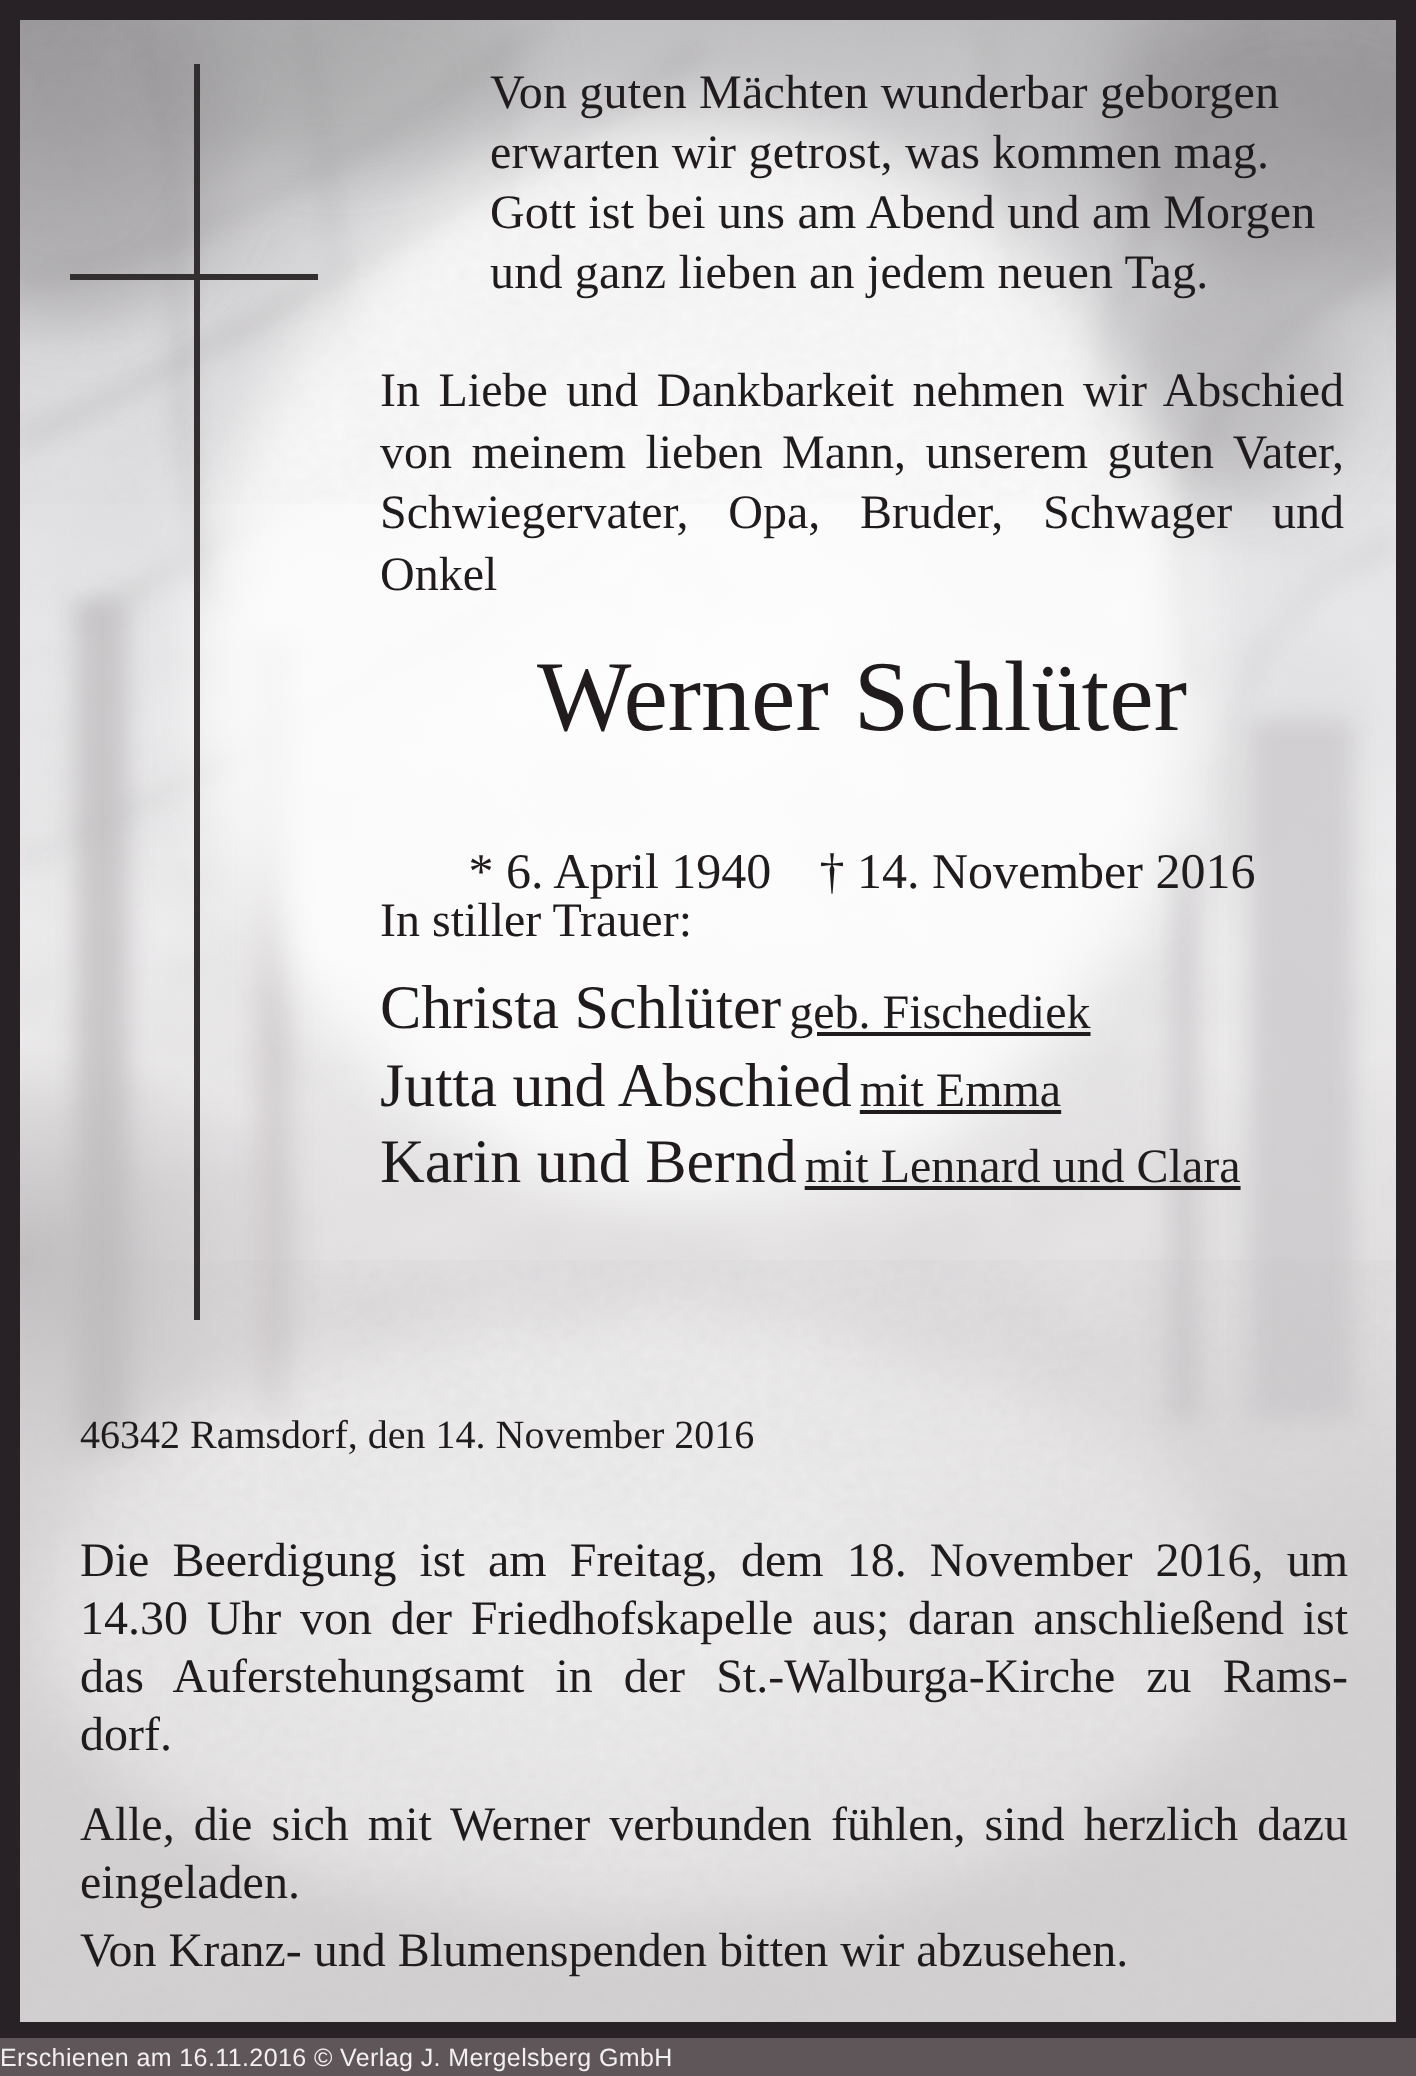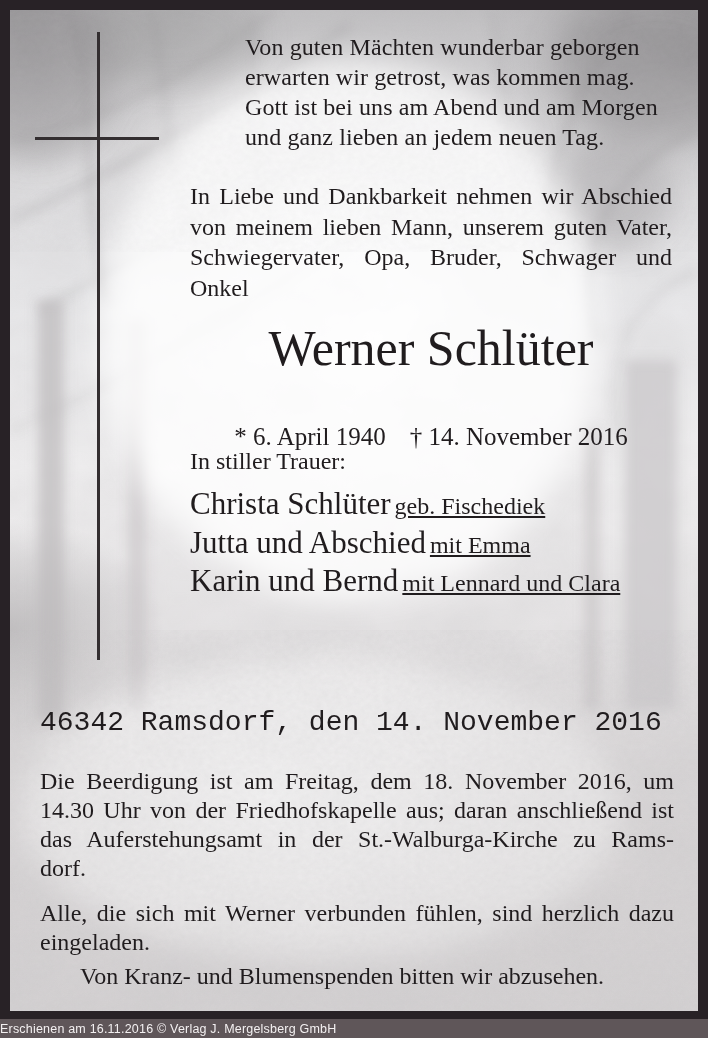--- a/index.html
+++ b/index.html
@@ -78,39 +78,37 @@
   }
   .mourners {
     left: 180px; top: 476px;
     width: 500px;
   }
   .mourner-row { height: 38.7px; white-space: nowrap; }
   .mourner-main { font-size: 31px; }
   .mourner-sec  { font-size: 24px; text-decoration: underline; }
   .place-date {
     left: 30px; top: 697px;
-    font-size: 28px;
-    white-space: nowrap;
-    font-family: Liberation Mono, monospace;
+    font-size: 20px;
+    white-space: nowrap;
   }
   .funeral {
     left: 30px; top: 757px;
     width: 634px;
     font-size: 24px; line-height: 29px;
   }
   .invitation {
     left: 30px; top: 889px;
     width: 634px;
     font-size: 24px; line-height: 29px;
   }
   .flowers {
     left: 30px; top: 953px;
     font-size: 24px;
     white-space: nowrap;
-    margin-left: 40px;
   }
   
   .footer {
     position: absolute;
     left: 0; bottom: 0;
     width: 708px; height: 19px;
     background: #5f5659;
     display: flex;
     align-items: center;
   }

